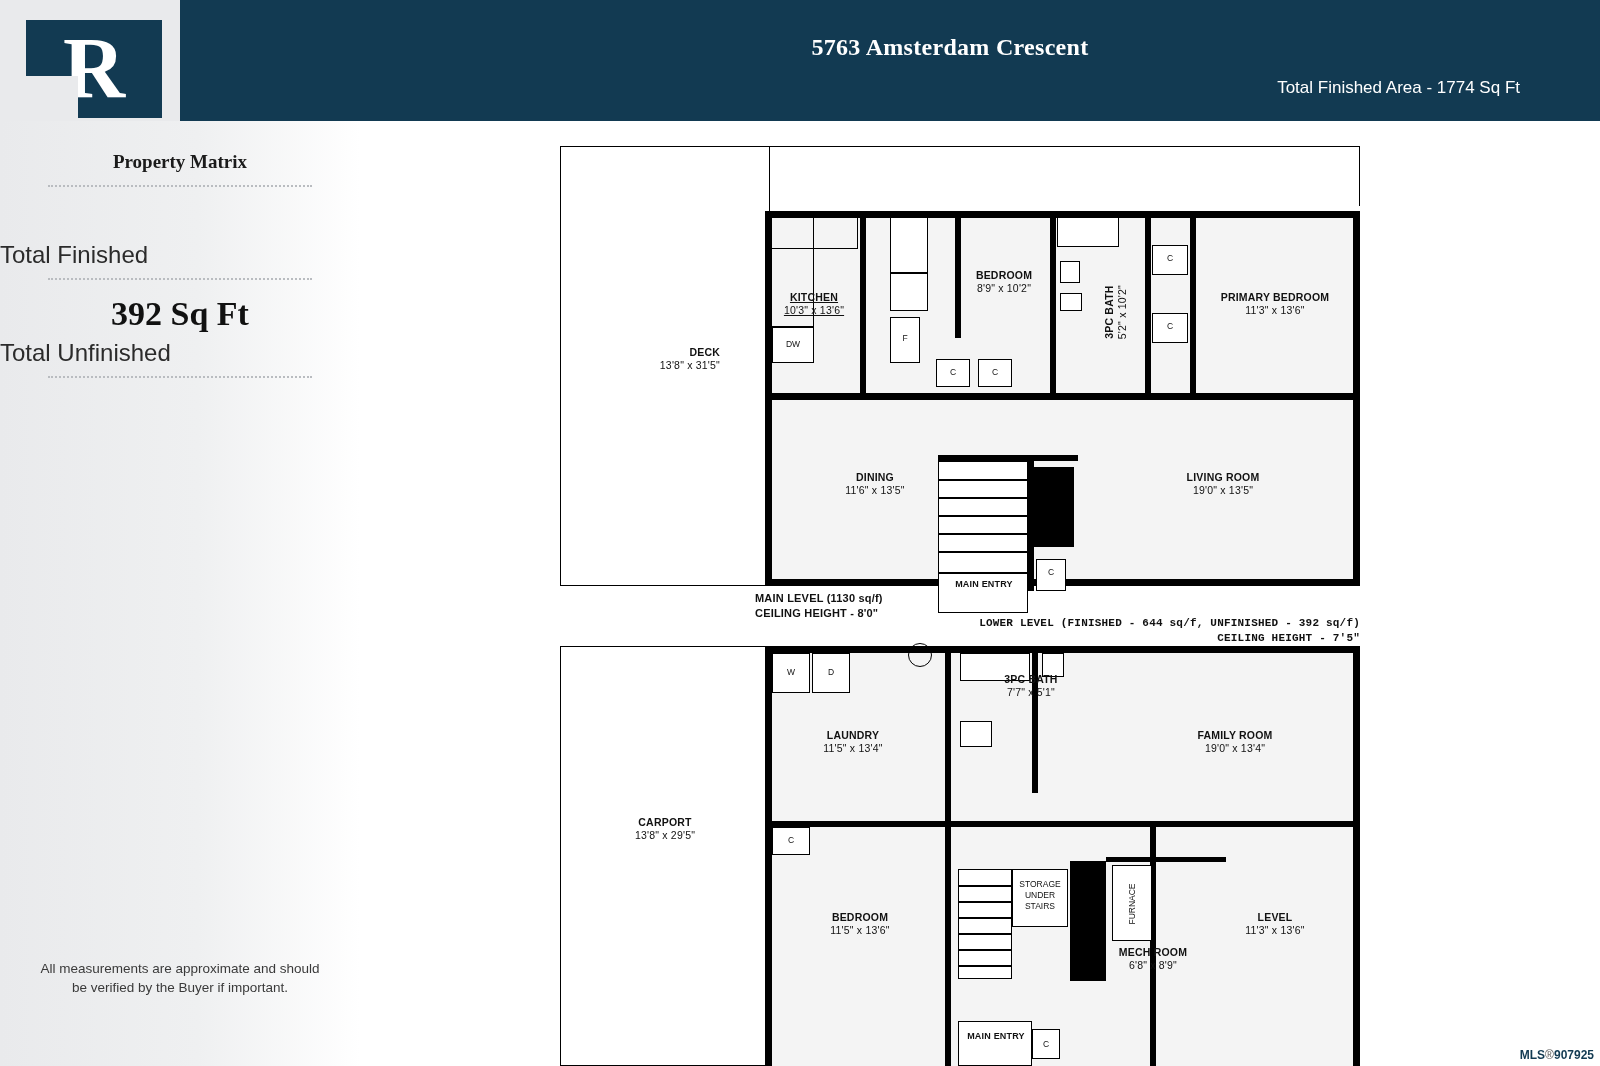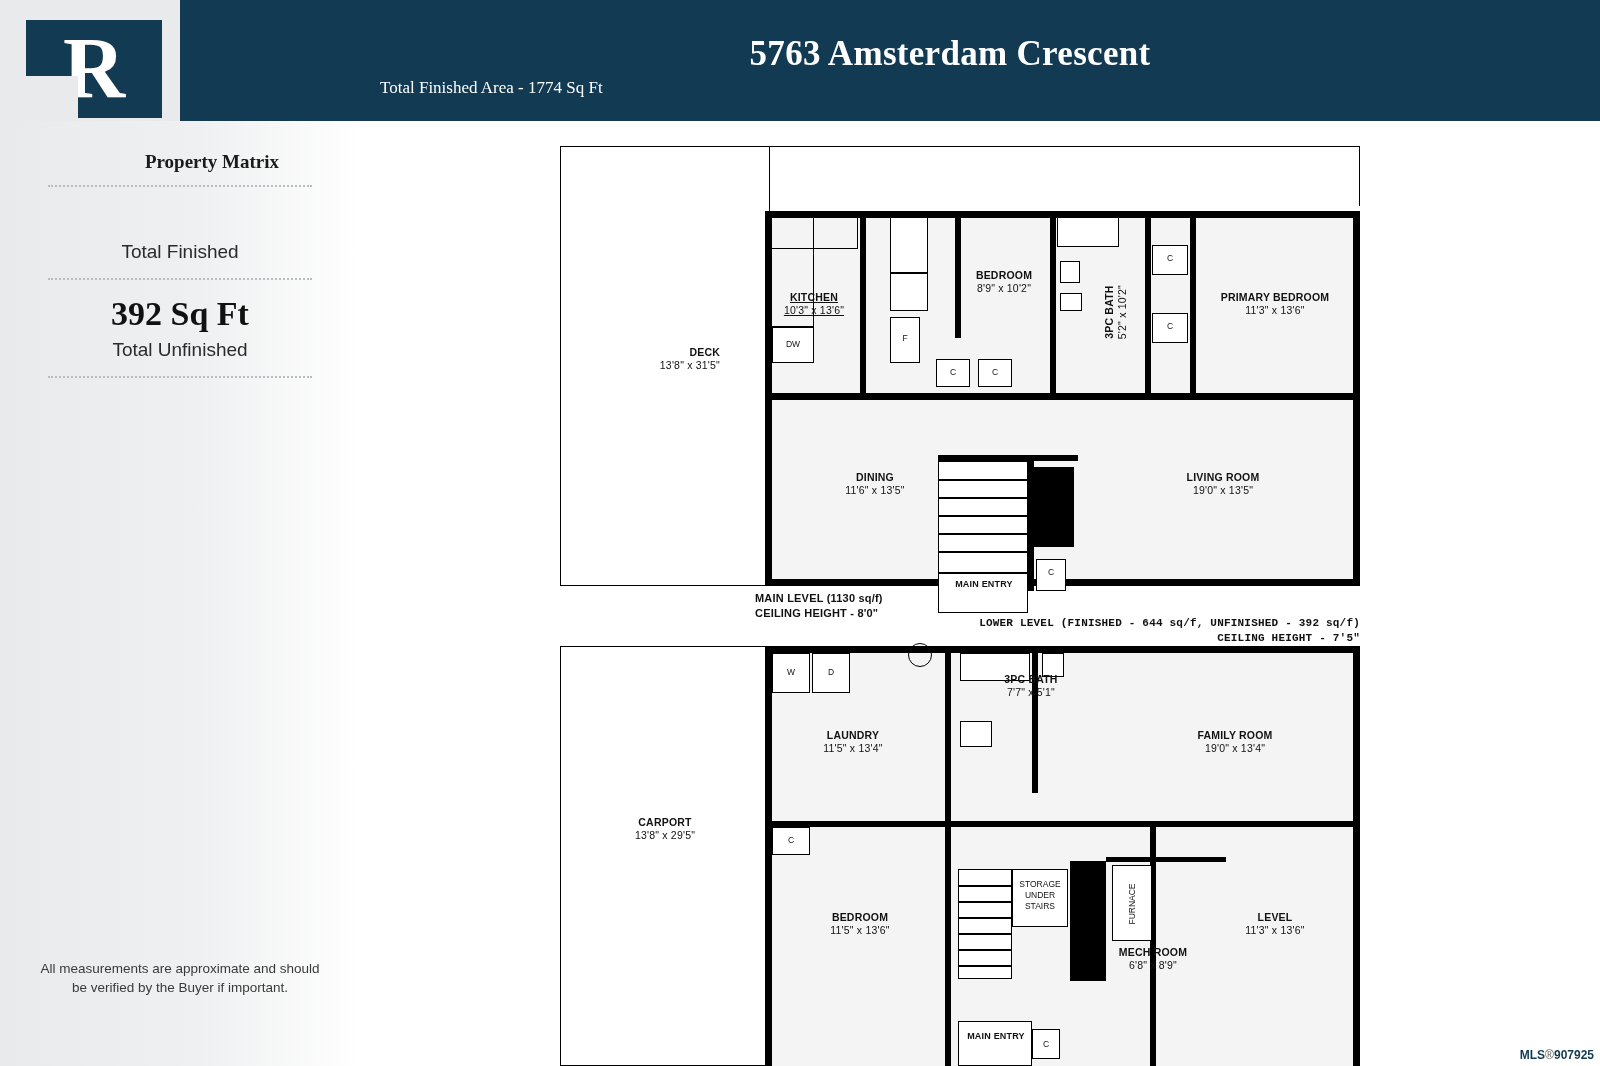--- a/index.html
+++ b/index.html
@@ -12,26 +12,26 @@
   }
   
   #header-bar{
     position:absolute;left:0;top:0;width:1600px;height:121px;
     background:#123a52;
   }
   #header-title{
     position:absolute;left:380px;top:34px;width:1140px;
     text-align:center;color:#ffffff;
     font-family:"Liberation Serif", serif;
-    font-size:35px;font-weight:bold;letter-spacing:.3px;
+    font-size:24px;font-weight:bold;letter-spacing:.3px;
   }
   #header-subtitle{
     position:absolute;left:380px;top:78px;width:1140px;
-    text-align:left;color:#ffffff;
-    font-family:Liberation Serif, serif;
+    text-align:right;color:#ffffff;
+    font-family:Liberation Sans, sans-serif;
     font-size:17px;
   }
   
   #logo-box{
     position:absolute;left:0;top:0;width:180px;height:134px;
     background:#e9eaec;
   }
   #logo-mark{
     position:absolute;left:26px;top:20px;width:136px;height:98px;
   }
@@ -55,36 +55,36 @@
   
   #sidebar{
     position:absolute;left:0;top:121px;width:360px;height:945px;
     background:linear-gradient(to right,#e9eaec 0%,#eff0f1 55%,#ffffff 100%);
   }
   .side-label{
     position:absolute;width:360px;text-align:center;
   }
   #matrix-title{
     top:30px;font-family:"Liberation Serif", serif;
-    font-size:19px;font-weight:bold;color:#1b1b1b;padding-left:32px;
+    font-size:19px;font-weight:bold;color:#1b1b1b;
   }
   .dots{
     position:absolute;left:48px;width:264px;height:1px;
     border-bottom:2px dotted #b9bcc0;
   }
   #dots1{top:63px;}
   #dots2{top:156px;}
   #dots3{top:254px;}
   .big-num{
     position:absolute;width:360px;text-align:center;
     font-family:"Liberation Serif", serif;font-size:34px;font-weight:bold;color:#111;
   }
   .sub-num{
-    position:absolute;width:360px;text-align:center;
-    font-family:"Liberation Sans", sans-serif;font-size:19px;color:#2b2b2b;
+    position:absolute;width:360px;
+    font-family:"Liberation Sans", sans-serif;font-size:24px;color:#2b2b2b;
   }
   #num1{top:76px;}
   #sub1{top:120px;}
   #num2{top:174px;}
   #sub2{top:218px;}
   #disclaimer{
     position:absolute;left:40px;top:838px;width:280px;text-align:center;
     font-family:"Liberation Sans", sans-serif;font-size:13.5px;color:#3a3a3a;line-height:1.42;
   }
   

